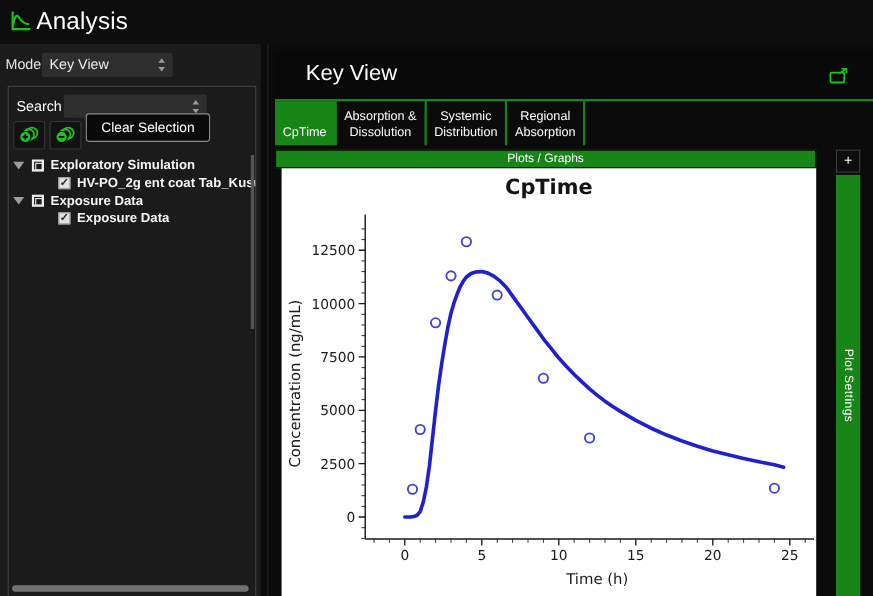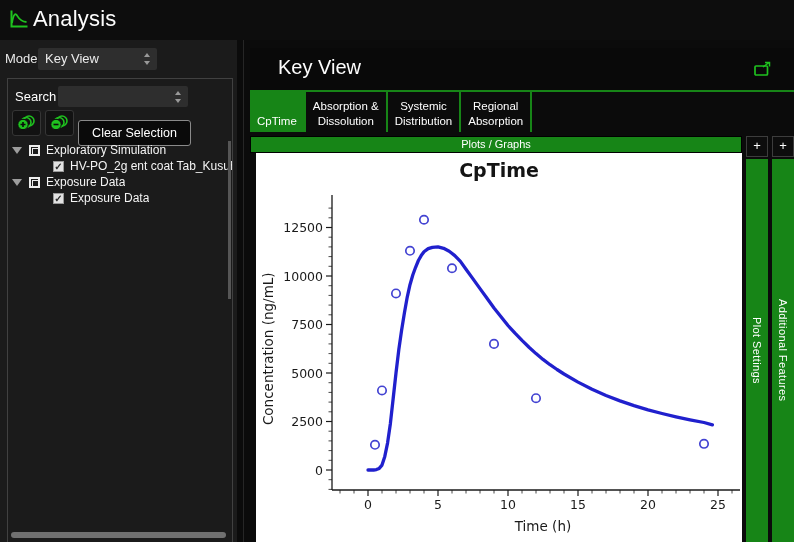--- a/index.html
+++ b/index.html
@@ -24,47 +24,47 @@
   .spinner::before, .spinner::after { content:""; position:absolute; left:0; border-left:3.5px solid transparent; border-right:3.5px solid transparent; }
   .spinner::before { top:0; border-bottom:4px solid #9a9a9a; }
   .spinner::after { bottom:0; border-top:4px solid #9a9a9a; }
 
   #tree-panel { position:absolute; left:7px; top:38px; width:226px; height:466px; border:1px solid #414141; background:#1b1b1b; overflow:hidden; }
   .search-label { position:absolute; left:7px; top:10px; font-size:13px; color:#ffffff; }
   #search-dd { left:50px; top:7px; width:130px; height:21px; line-height:21px; padding-left:6px; }
 
   .icon-btn { position:absolute; top:31px; width:29px; height:26px; background:#121212; border:1px solid #353535; border-radius:3px; display:flex; align-items:center; justify-content:center; cursor:pointer; }
   #btn-check-all { left:4px; } #btn-uncheck-all { left:37px; }
-  #btn-clear { position:absolute; left:70px; top:41px; width:113px; height:26px; background:#0a0a0a; border:1px solid #8a8a8a; border-radius:3px; color:#fff; font-size:12.5px; text-align:center; line-height:24px; cursor:pointer; }
+  #btn-clear { position:absolute; left:70px; top:24px; width:113px; height:26px; background:#0a0a0a; border:1px solid #8a8a8a; border-radius:3px; color:#fff; font-size:12.5px; text-align:center; line-height:24px; cursor:pointer; }
 
   #tree { position:absolute; left:0; top:63px; width:226px; font-size:12px; color:#f4f4f4; }
   .tree-row { height:16px; display:flex; align-items:center; white-space:nowrap; }
   .caret { width:0; height:0; border-left:5px solid transparent; border-right:5px solid transparent; border-top:7px solid #9d9d9d; margin-left:4px; margin-right:7px; flex:none; }
   .tree-row.child { padding-left:45px; }
   .cb { width:11px; height:11px; flex:none; margin-right:6px; position:relative; }
   .cb.indet { border:2px solid #ededed; background:transparent; }
   .cb.indet::after { content:""; position:absolute; left:1px; top:1px; width:5px; height:5px; border:1px solid #ededed; }
   .cb.checked { background:#e2e2e2; border:1px solid #9a9a9a; color:#2b2b2b; font-size:10px; font-weight:bold; line-height:10px; text-align:center; }
   .cb.checked::after { content:"✓"; }
-  .tree-label { overflow:hidden; }
+  .tree-label { overflow:hidden;font-weight:bold; }
 
   #vscroll { position:absolute; right:1px; top:62px; width:3px; height:158px; background:#565656; }
   #hscroll { position:absolute; left:3px; bottom:5px; width:215px; height:6px; background:#707070; border-radius:3px; }
 
   
   #main { position:absolute; left:250px; top:48px; width:544px; height:494px; }
   #kv-header { position:relative; height:42px; background:#090909; }
   #kv-title { position:absolute; left:28px; top:8px; font-size:20px; color:#fdfdfd; }
   #popout-btn { position:absolute; right:22px; top:13px; cursor:pointer; }
 
   #tabbar { height:42px; display:flex; border-top:2px solid #178517; background:#0b0b0b; }
   .tab { border-right:2px solid #178517; color:#fff; font-size:11.5px; line-height:1.3; text-align:center; white-space:pre-line; display:flex; align-items:flex-end; justify-content:center; padding:3px 7px 3px; cursor:pointer; }
   .tab.active { background:#178517; }
 
-  #content { margin-top:4px; height:406px; display:flex; }
+  #content { margin-top:4px; height:406px; display:flex;gap:14px; }
   #plots-col { width:492px; flex:none; }
   #plots-bar { height:17px; background:#178517; border:1px solid #000; color:#fff; font-size:11px; text-align:center; line-height:15px; }
   #chart-area { margin-left:6px; width:486px; height:389px; background:#ffffff; }
   #chart-title { padding-top:6px; height:26px; text-align:center; font-family:"DejaVu Sans", sans-serif; font-weight:bold; font-size:19px; color:#141414; }
 
   .strip { width:22px; margin-left:4px; flex:none; display:flex; flex-direction:column; }
   .strip-plus { height:21px; background:#0d0d0d; border:1px solid #3d3d3d; color:#fff; font-size:13px; text-align:center; line-height:18px; cursor:pointer; }
   .strip-body { flex:1; background:#178517; margin-top:2px; display:flex; align-items:center; justify-content:center; }
   .strip-label { writing-mode:vertical-rl; color:#fff; font-size:11px; letter-spacing:.4px; white-space:nowrap; }
 </style>

